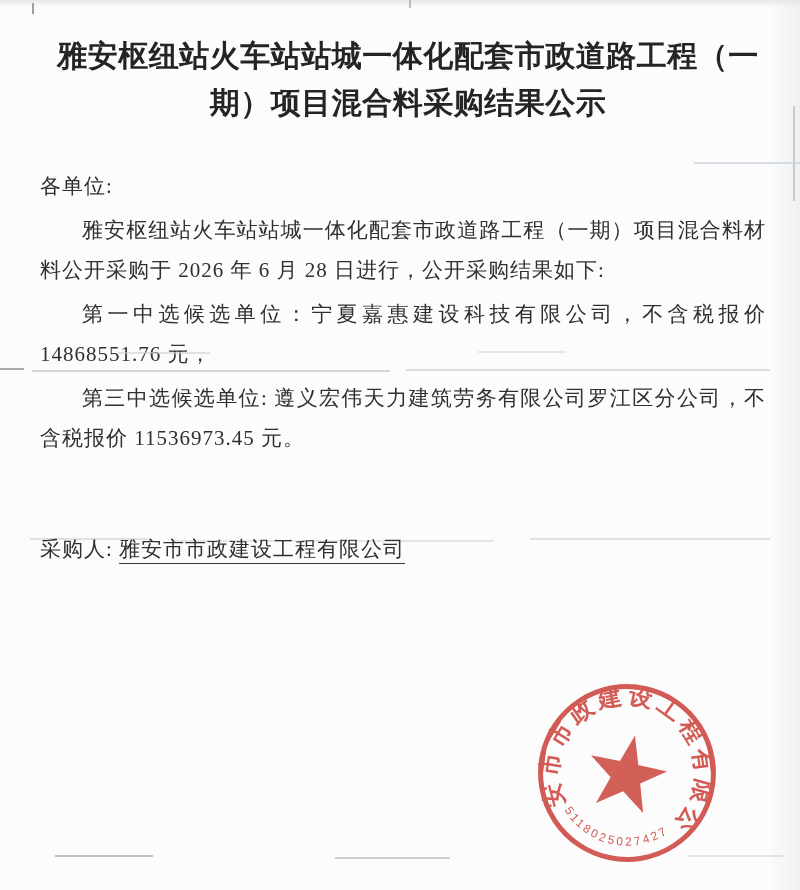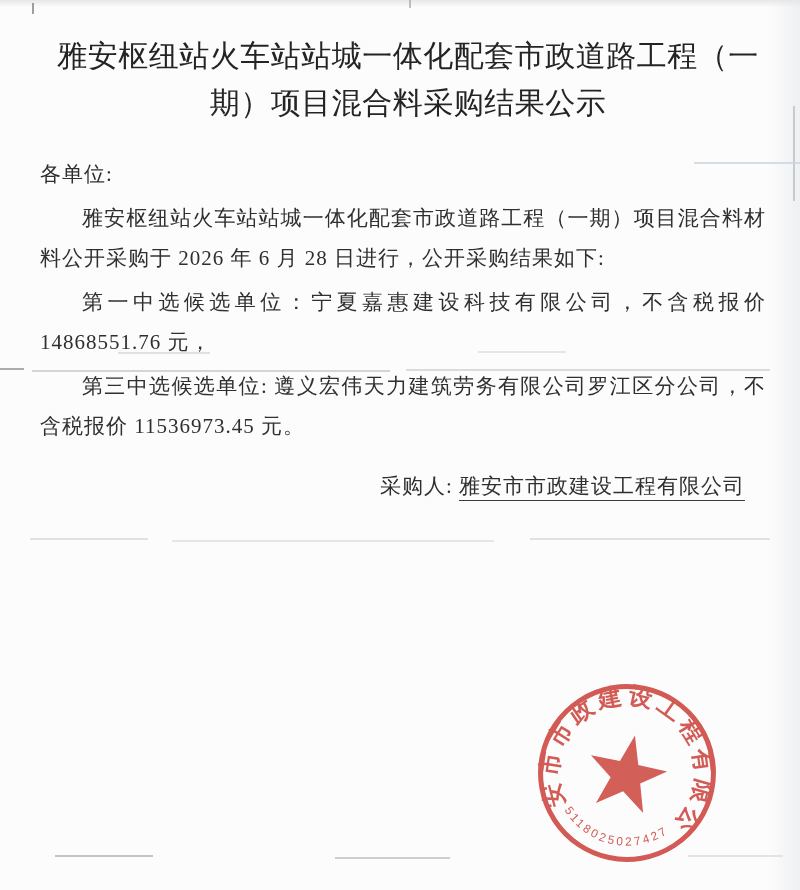--- a/index.html
+++ b/index.html
@@ -18,46 +18,46 @@
       linear-gradient(180deg, #e7e7e7 0px, rgba(231,231,231,0) 7px),
       linear-gradient(90deg, rgba(240,240,240,0) 96%, rgba(228,230,233,.55) 100%),
       #fcfcfc;
     font-family: "Liberation Serif", "DejaVu Serif", serif;
     color: #2f2f2f;
   }
   #doc-title {
     padding: 32px 20px 0 36px;
     text-align: center;
     font-family: "Liberation Sans", "DejaVu Sans", sans-serif;
-    font-weight: 400;
+    font-weight: 700;
     font-size: 30px;
     line-height: 47px;
     letter-spacing: 0.5px;
     color: #242424;
   }
   #body-text {
-    margin-top: 28px;
+    margin-top: 40px;
     padding: 0 34px 0 40px;
     font-size: 21px;
     line-height: 40px;
     letter-spacing: 1px;
     text-align: justify;
   }
   #body-text p {
     margin: 0 0 4px 0;
   }
   #body-text p.indent {
     text-indent: 2em;
   }
   #signature-block {
-    margin-top: 20px;
+    margin-top: 71px;
     padding: 0 55px 0 40px;
     font-size: 21px;
     letter-spacing: 1px;
-    text-align: right;
+    text-align: left;
     position: relative;
     z-index: 2;
   }
   #signature-line { line-height: 40px; }
   #signature-company {
     border-bottom: 1.5px solid #3a3a3a;
     padding-bottom: 2px;
   }
   #date-line {
     line-height: 40px;

